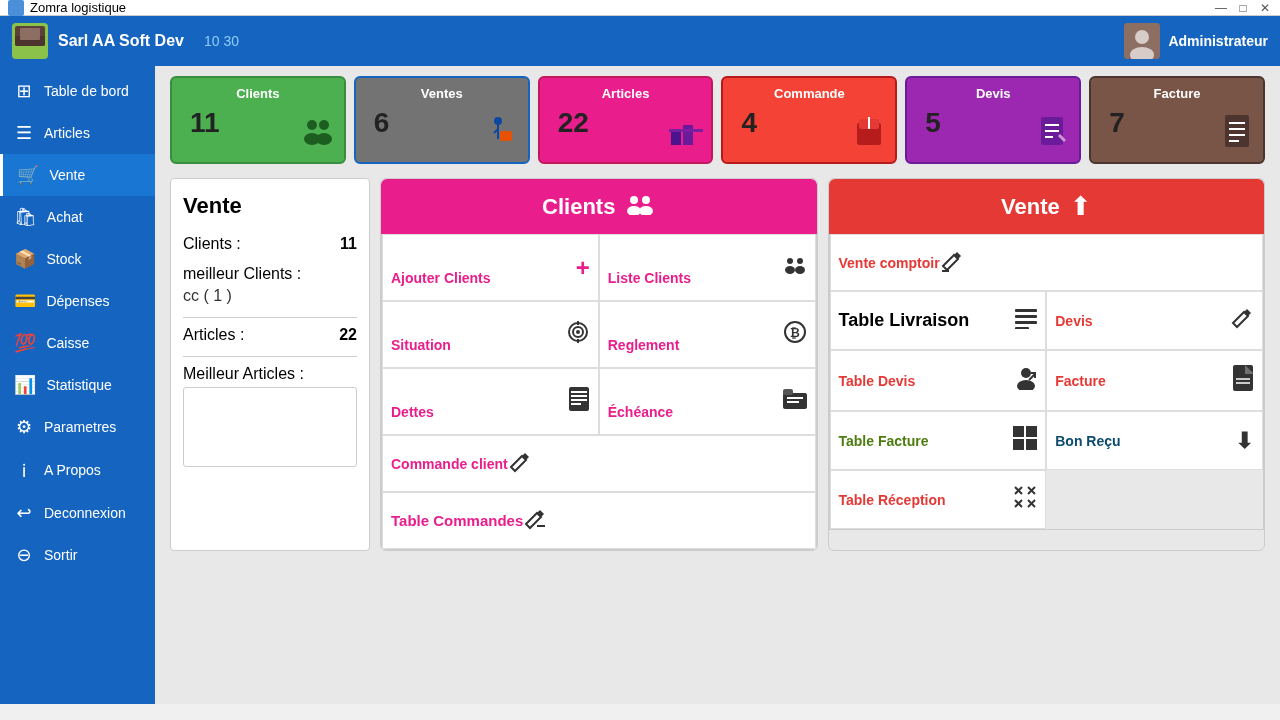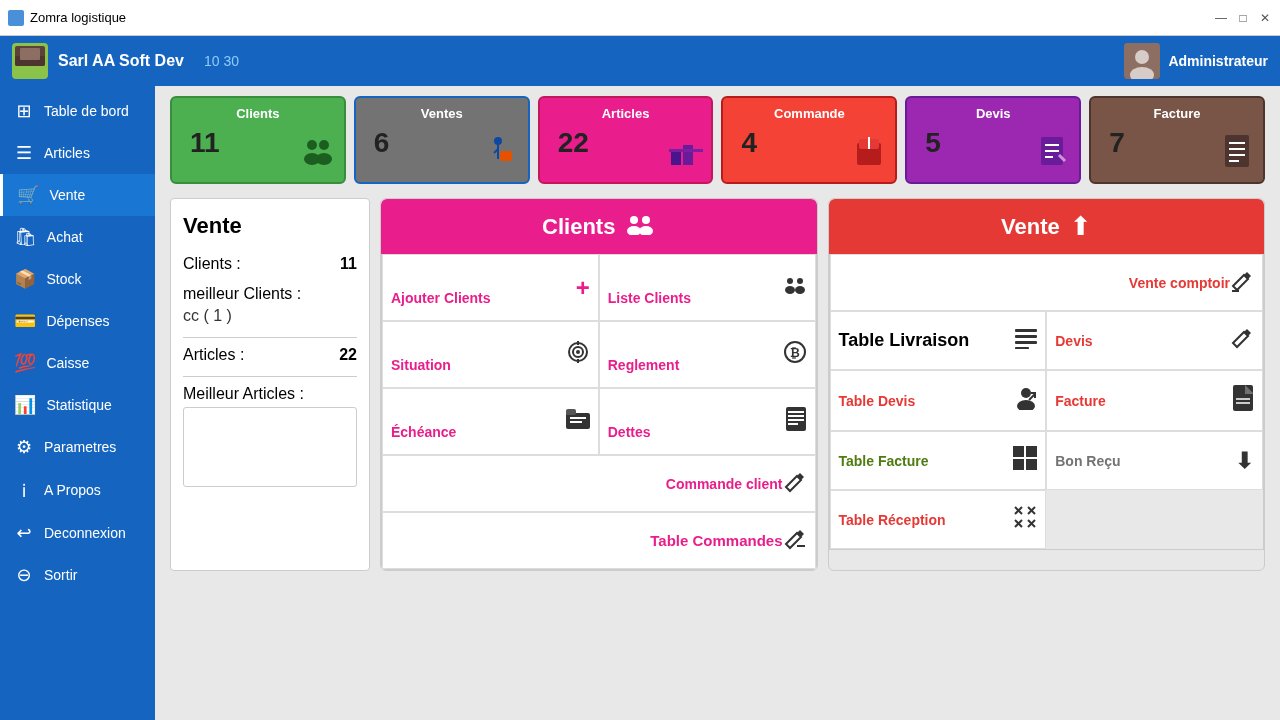--- a/index.html
+++ b/index.html
@@ -1,21 +1,21 @@
 <!DOCTYPE html>
 <html><head>
   <meta charset="utf-8">
   <style>
     * { margin: 0; padding: 0; box-sizing: border-box; }
     body { font-family: Arial, sans-serif; background: #f0f0f0; width: 1280px; height: 720px; overflow: hidden; }
 
     
     .title-bar {
       background: #fff;
-      height: 36px;
+      height: 16px;
       display: flex;
       align-items: center;
       padding: 0 8px;
       border-bottom: 1px solid #ccc;
       font-size: 13px;
     }
     .title-bar .app-icon { width: 16px; height: 16px; background: #4a90d9; border-radius: 2px; margin-right: 6px; }
     .title-bar-controls { display: flex; gap: 8px; }
     .title-btn { width: 14px; height: 14px; border: none; background: transparent; cursor: pointer; font-size: 12px; color: #555; }
 
@@ -203,21 +203,21 @@
     .grid-btn .btn-icon { font-size: 20px; color: #333; }
 
     
     .grid-btn-full {
       grid-column: span 2;
       border: 1px solid #ddd;
       background: white;
       padding: 14px 8px;
       display: flex;
       align-items: center;
-      justify-content: flex-end;
+      justify-content: flex-start;
       cursor: pointer;
       font-size: 14px;
       font-weight: bold;
     }
     .grid-btn-full .btn-label-red { color: #e53935; }
 
     .two-cols { display: flex; gap: 10px; }
     .two-cols > div { flex: 1; }
 
     .section-container {
@@ -464,42 +464,42 @@
               <button class="grid-btn">
                 <span class="btn-label">Reglement</span>
                 <span class="btn-icon">
                   <svg width="24" height="24" viewBox="0 0 24 24">
                     <circle cx="12" cy="12" r="10" fill="none" stroke="#333" stroke-width="2"></circle>
                     <text x="7" y="17" font-size="12" fill="#333" font-weight="bold">₿</text>
                   </svg>
                 </span>
               </button>
               <button class="grid-btn">
-                <span class="btn-label">Échéance</span>
-                <span class="btn-icon">
-                  <svg width="24" height="20" viewBox="0 0 24 20">
-                    <rect x="0" y="4" width="24" height="16" rx="2" fill="#333"></rect>
-                    <rect x="0" y="0" width="10" height="6" rx="2" fill="#555"></rect>
-                    <rect x="4" y="8" width="16" height="2" fill="white"></rect>
-                    <rect x="4" y="12" width="12" height="2" fill="white"></rect>
-                  </svg>
-                </span>
-              </button>
-              <button class="grid-btn">
                 <span class="btn-label">Dettes</span>
                 <span class="btn-icon">
                   <svg width="22" height="24" viewBox="0 0 22 24">
                     <rect x="1" y="0" width="20" height="24" rx="2" fill="#333"></rect>
                     <rect x="3" y="4" width="16" height="2" fill="white"></rect>
                     <rect x="3" y="8" width="16" height="2" fill="white"></rect>
                     <rect x="3" y="12" width="16" height="2" fill="white"></rect>
                     <rect x="3" y="16" width="10" height="2" fill="white"></rect>
                   </svg>
                 </span>
               </button>
+              <button class="grid-btn">
+                <span class="btn-label">Échéance</span>
+                <span class="btn-icon">
+                  <svg width="24" height="20" viewBox="0 0 24 20">
+                    <rect x="0" y="4" width="24" height="16" rx="2" fill="#333"></rect>
+                    <rect x="0" y="0" width="10" height="6" rx="2" fill="#555"></rect>
+                    <rect x="4" y="8" width="16" height="2" fill="white"></rect>
+                    <rect x="4" y="12" width="12" height="2" fill="white"></rect>
+                  </svg>
+                </span>
+              </button>
               <button class="grid-btn-full">
                 <span class="btn-label-red" style="color:#e91e8c;font-weight:bold;font-size:14px;">Commande client</span>
                 <span class="btn-icon">
                   <svg width="24" height="24" viewBox="0 0 24 24">
                     <path d="M3 17 L14 6 L18 10 L7 21 Z" fill="none" stroke="#333" stroke-width="2"></path>
                     <path d="M14 6 L17 3 L21 7 L18 10 Z" fill="#333"></path>
                   </svg>
                 </span>
               </button>
               <button class="grid-btn-full">
@@ -583,21 +583,21 @@
                   <svg width="24" height="24" viewBox="0 0 24 24">
                     <rect x="0" y="0" width="11" height="11" fill="#333"></rect>
                     <rect x="13" y="0" width="11" height="11" fill="#333"></rect>
                     <rect x="0" y="13" width="11" height="11" fill="#333"></rect>
                     <rect x="13" y="13" width="11" height="11" fill="#333"></rect>
                   </svg>
                 </span>
               </button>
 
               <button class="grid-btn">
-                <span class="btn-label-red" style="color:#737373;font-weight:bold;font-size:14px;">Bon Reçu</span>
+                <span class="btn-label-red" style="color:#0c4a6e;font-weight:bold;font-size:14px;">Bon Reçu</span>
                 <span class="btn-icon" style="font-size:22px;">⬇</span>
               </button>
               <button class="grid-btn">
                 <span class="btn-label-red" style="color:#e53935;font-weight:bold;font-size:14px;">Table Réception</span>
                 <span class="btn-icon">
                   <svg width="24" height="24" viewBox="0 0 24 24">
                     <line x1="2" y1="2" x2="9" y2="9" stroke="#333" stroke-width="2"></line>
                     <line x1="2" y1="9" x2="9" y2="2" stroke="#333" stroke-width="2"></line>
                     <line x1="15" y1="2" x2="22" y2="9" stroke="#333" stroke-width="2"></line>
                     <line x1="15" y1="9" x2="22" y2="2" stroke="#333" stroke-width="2"></line>

